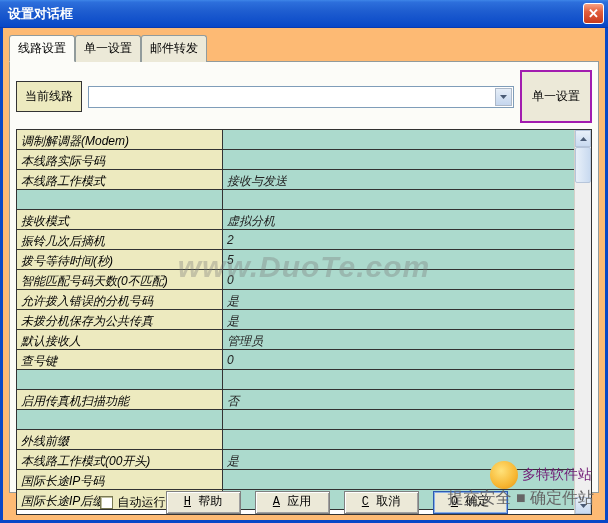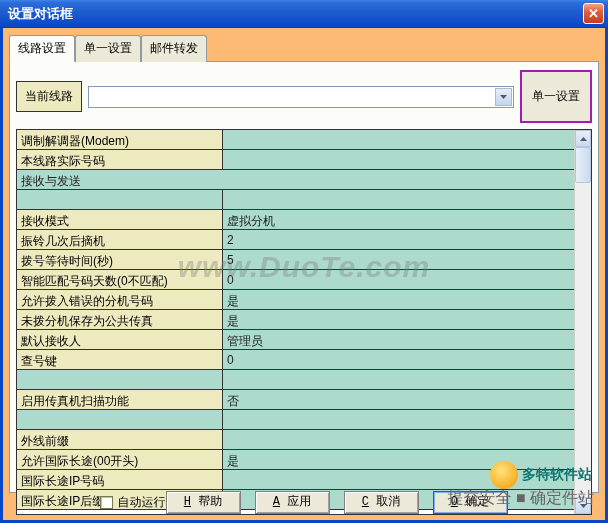--- a/index.html
+++ b/index.html
@@ -114,20 +114,21 @@
   background: #ECE9D8;
   border: 2px solid #a21caf;
   font-size: 12px;
   cursor: pointer;
 }
 .grid-wrap {
   border: 1px solid #333;
   height: 386px;
   display: flex;
   background: #fff;
+  font-style: italic;
 }
 .grid-scroll {
   flex: 1;
   overflow: hidden;
 }
 .prop-row {
   display: flex;
   height: 20px;
   border-bottom: 1px solid #333;
 }
@@ -226,22 +227,22 @@
   font-weight: bold;
   color: rgba(120,120,120,0.35);
   pointer-events: none;
   letter-spacing: 1px;
 }
 .footer-brand {
   position: absolute;
   right: 16px;
   bottom: 34px;
   font-size: 14px;
-  font-weight: bold;
-  color: #0f766e;
+  font-weight: normal;
+  color: #701a75;
   pointer-events: none;
   display: flex;
   align-items: center;
   gap: 4px;
 }
 .footer-slogan {
   position: absolute;
   right: 14px;
   bottom: 14px;
   font-size: 16px;
@@ -292,20 +293,21 @@
       <div class="grid-scroll" id="grid-scroll">
           <div class="prop-row">
             <div class="prop-label">调制解调器(Modem)</div>
             <div class="prop-value"></div>
           </div>
           <div class="prop-row">
             <div class="prop-label">本线路实际号码</div>
             <div class="prop-value"></div>
           </div>
           <div class="prop-row">
+            <div class="prop-label">本线路工作模式</div>
             <div class="prop-value">接收与发送</div>
           </div>
           <div class="prop-row spacer">
             <div class="prop-label" style="background: rgb(172, 218, 205);"></div>
             <div class="prop-value"></div>
           </div>
           <div class="prop-row">
             <div class="prop-label">接收模式</div>
             <div class="prop-value">虚拟分机</div>
           </div>
@@ -347,21 +349,21 @@
           </div>
           <div class="prop-row spacer">
             <div class="prop-label" style="background: rgb(172, 218, 205);"></div>
             <div class="prop-value"></div>
           </div>
           <div class="prop-row">
             <div class="prop-label">外线前缀</div>
             <div class="prop-value"></div>
           </div>
           <div class="prop-row">
-            <div class="prop-label">允许国际长途(00开头)</div>
+            <div class="prop-label">本线路工作模式(00开头)</div>
             <div class="prop-value">是</div>
           </div>
           <div class="prop-row">
             <div class="prop-label">国际长途IP号码</div>
             <div class="prop-value"></div>
           </div>
           <div class="prop-row">
             <div class="prop-label">国际长途IP后缀</div>
             <div class="prop-value"></div>
           </div>

